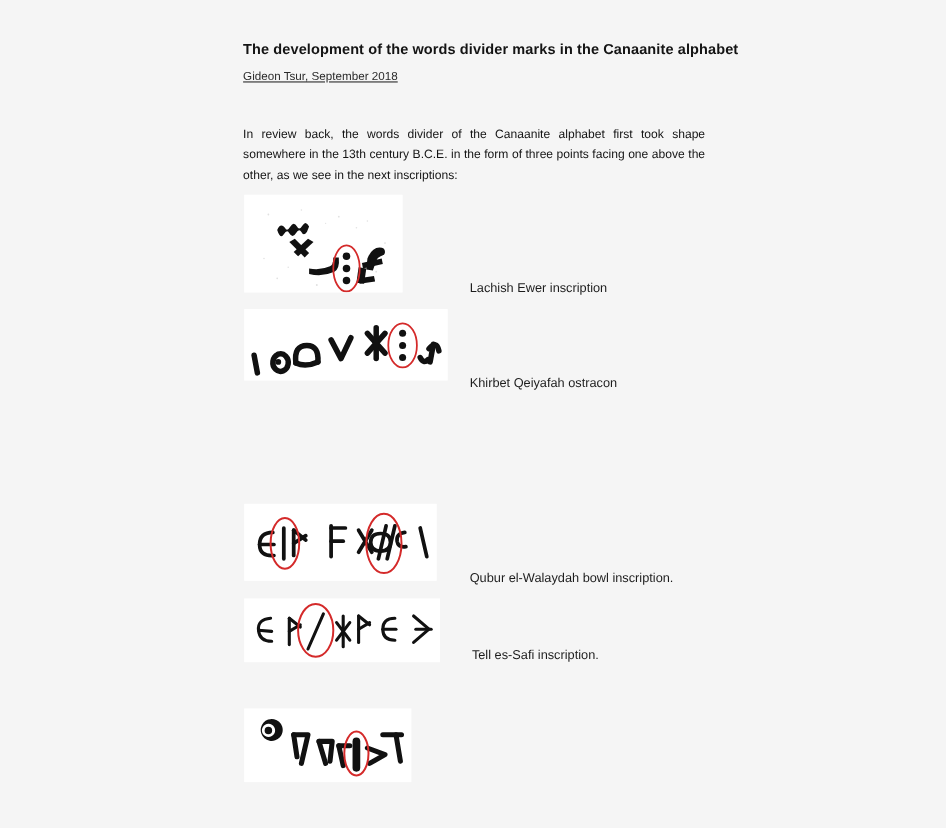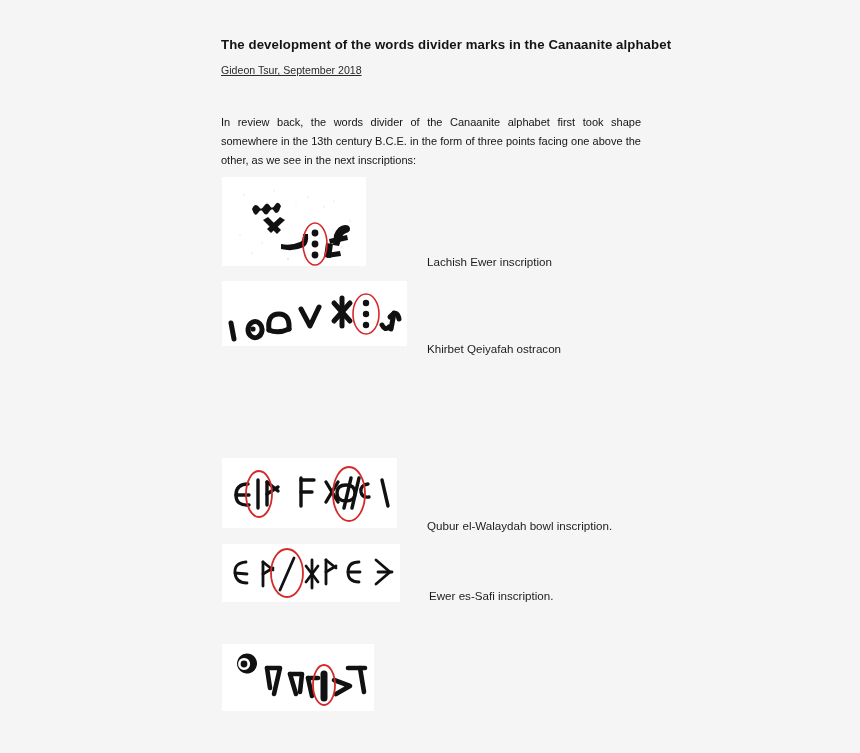--- a/index.html
+++ b/index.html
@@ -209,21 +209,21 @@
         <path d="M104 28 L114 22"></path>
         <path d="M137 18 q-11 0 -11 10 q0 10 11 10"></path>
         <path d="M126 28 L138 28"></path>
         <path d="M154 16 L168 28 L154 40"></path>
         <path d="M156 28 L170 28"></path>
       </g>
       <ellipse cx="65" cy="29" rx="16" ry="24" fill="none" stroke="#d42a2a" stroke-width="1.8"></ellipse>
     </svg>
   </div>
 
-  <div class="caption cap-4"> Ewer es-Safi inscription.</div>
+  <div class="caption cap-4"> Tell es-Safi inscription.</div>
 
   <div class="figure fig-5">
     <svg viewBox="0 0 152 67" xmlns="http://www.w3.org/2000/svg">
       <rect x="0" y="0" width="152" height="67" fill="#ffffff"></rect>
       <g fill="#111111">
         <path d="M22 10 a10 10 0 1 1 -0.3 0.1 z M22 14 a6 6 0 1 0 0.2 0 z" fill-rule="evenodd"></path>
         <circle cx="22" cy="20" r="3.4"></circle>
       </g>
       <g fill="none" stroke="#111111" stroke-width="4.6" stroke-linecap="round" stroke-linejoin="round">
         <path d="M45 24 L58 24 L52 50"></path>

